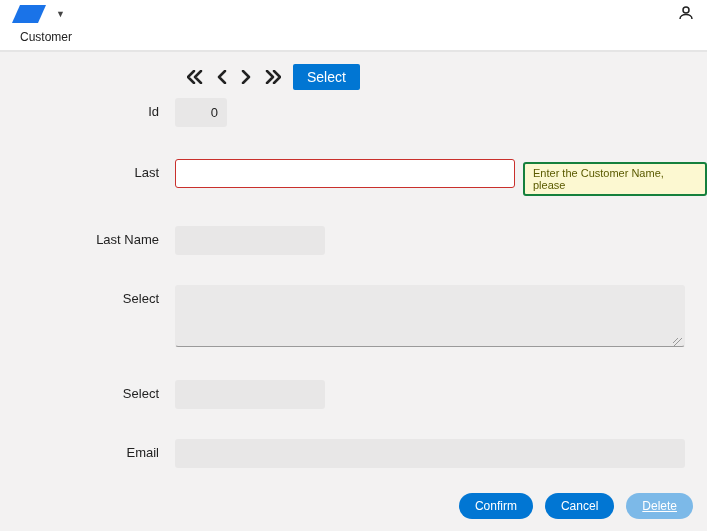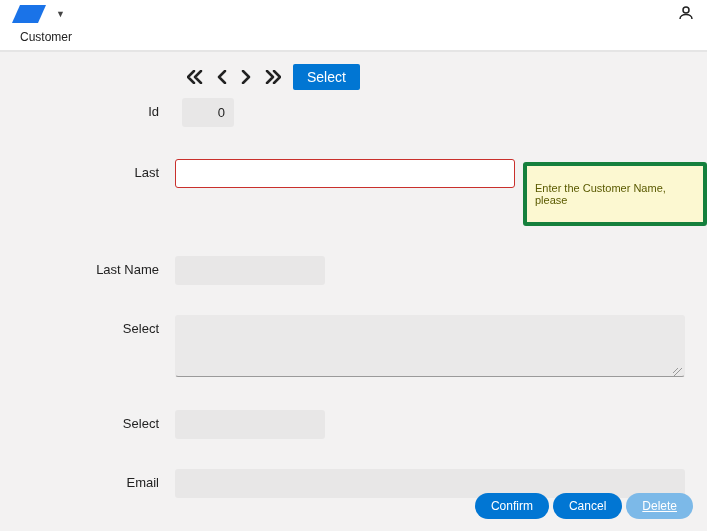--- a/index.html
+++ b/index.html
@@ -70,21 +70,21 @@
       padding: 5px 14px;
       font-size: 14px;
       cursor: pointer;
     }
     .form-area { padding: 0 0 0 0; }
     .row {
       display: flex;
       align-items: flex-start;
       margin-bottom: 30px;
     }
-    .row.tight { margin-bottom: 4px; gap: 7px; }
+    .row.tight { margin-bottom: 4px; }
     .label {
       width: 175px;
       text-align: right;
       padding-right: 16px;
       padding-top: 6px;
       font-size: 13px;
       color: #222;
       flex-shrink: 0;
     }
     .field { flex: 0 0 auto; }
@@ -111,23 +111,23 @@
       height: 62px;
       resize: none;
       border-bottom: 1px solid #9a9a9a !important;
       background: #eae9e9 !important;
     }
     .hint {
       margin-left: 8px;
       font-size: 11px;
       color: #5a5a00;
       background: #fcf8d1;
-      border: 4px solid #15803d;
+      border: 2px solid #15803d;
       border-radius: 3px;
-      padding: 16px 8px;
+      padding: 3px 8px;
       align-self: center;
       margin-top: 3px;
     }
     .resize-handle {
       position: relative;
     }
     .resize-handle::after {
       content: "";
       position: absolute;
       right: 2px;
@@ -135,21 +135,21 @@
       width: 10px;
       height: 10px;
       background:
         linear-gradient(135deg, transparent 0 3px, #999 3px 4px, transparent 4px 6px, #999 6px 7px, transparent 7px 9px);
     }
     .footer {
       position: absolute;
       bottom: 12px;
       right: 14px;
       display: flex;
-      gap: 4px;
+      gap: 12px;
     }
     .action-btn {
       background: #0176d3;
       color: #fff;
       border: none;
       border-radius: 14px;
       padding: 6px 16px;
       font-size: 12px;
       cursor: pointer;
     }

